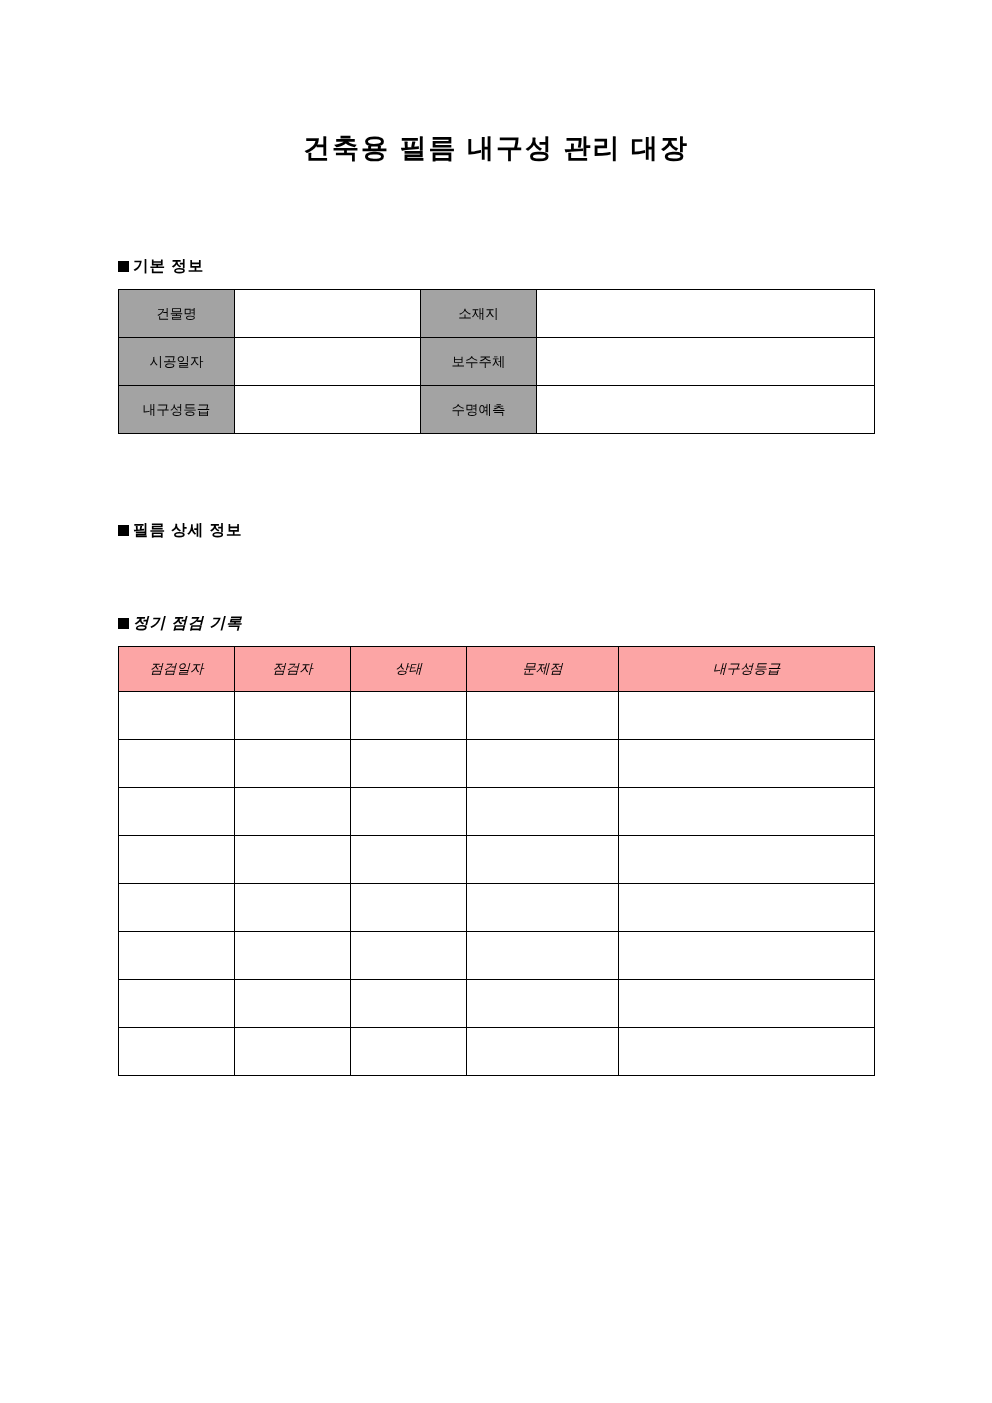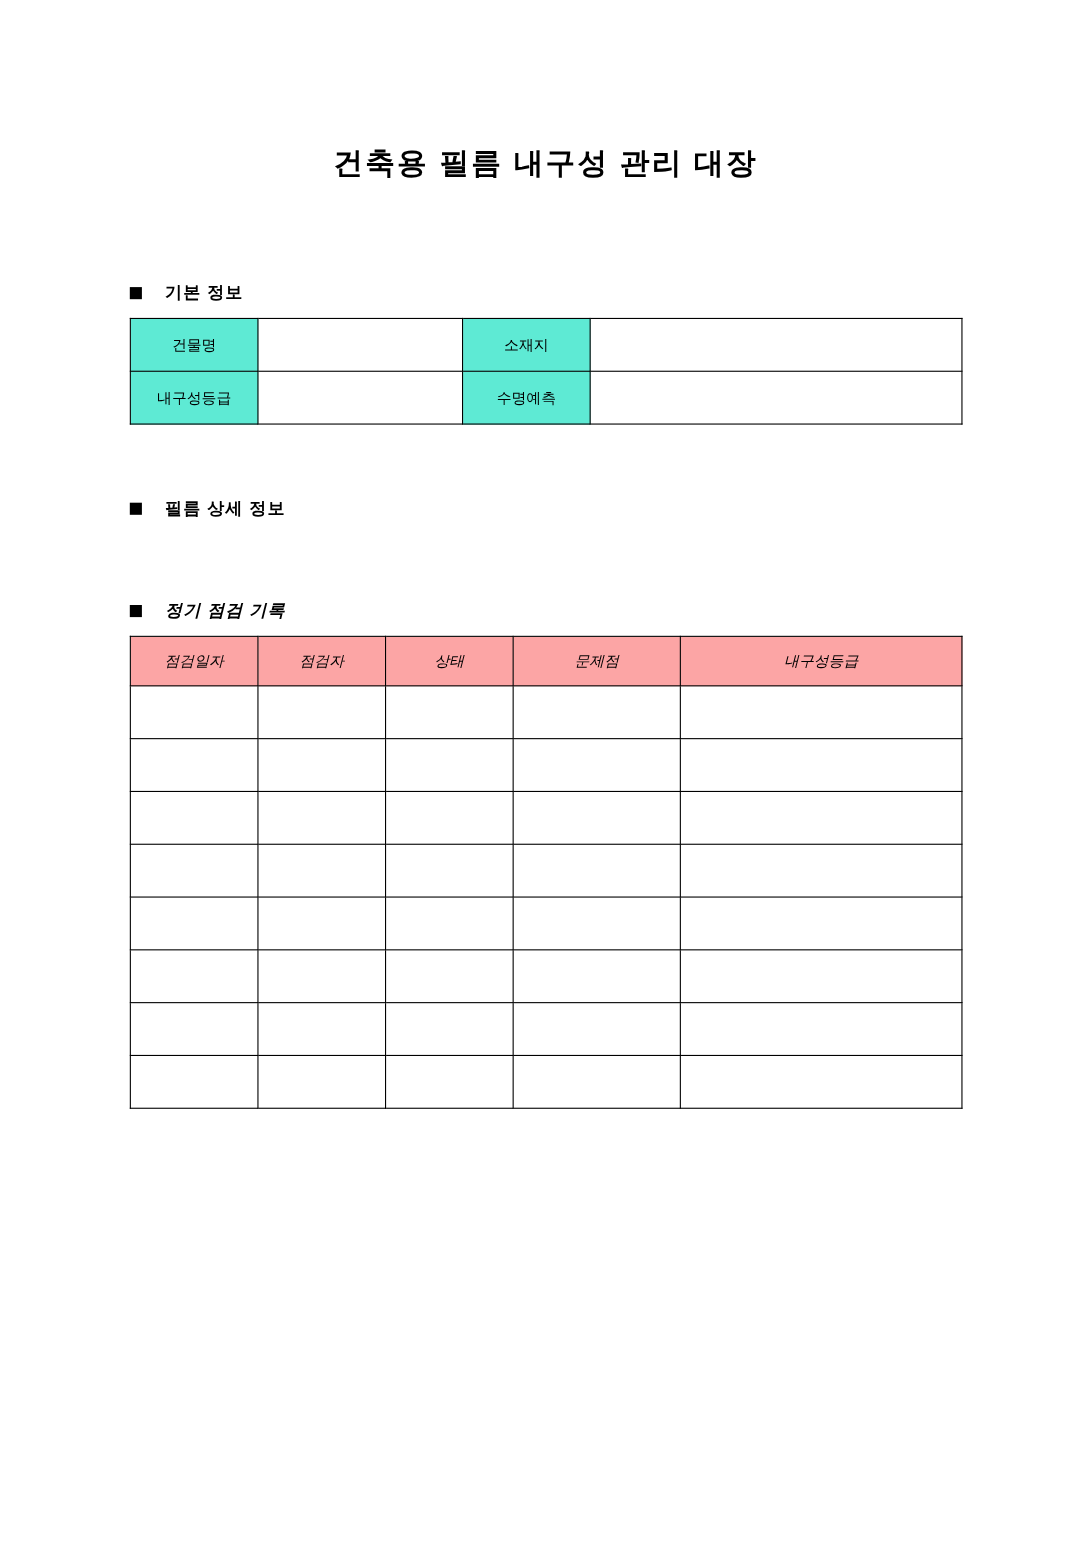--- a/index.html
+++ b/index.html
@@ -35,50 +35,50 @@
     margin-left: 118px;
     margin-right: 118px;
   }
   .section-heading {
     font-size: 15.5px;
     font-weight: bold;
     letter-spacing: 1px;
     margin: 0 0 12px 0;
     display: flex;
     align-items: center;
-    gap: 21px;
+    gap: 4px;
   }
   .bullet-square {
     display: inline-block;
     width: 11px;
     height: 11px;
     background: #000;
     flex: 0 0 auto;
   }
   .sec-basic { margin-top: 92px; }
-  .sec-film  { margin-top: 66px; }
+  .sec-film  { margin-top: 86px; }
   .sec-insp  { margin-top: 72px; font-style: italic; }
 
   table {
     border-collapse: collapse;
     width: 756px;
     table-layout: fixed;
   }
   table td, table th {
     border: 1px solid #000000;
     height: 47px;
     font-size: 13.5px;
     font-weight: normal;
     padding: 0 6px;
     text-align: center;
     vertical-align: middle;
     background: #ffffff;
   }
   .lbl {
-    background: #5eead4;
+    background: #a3a3a3;
     font-size: 13.5px;
   }
   
   .col-a { width: 116px; }
   .col-b { width: 186px; }
   .col-c { width: 116px; }
   .col-d { width: 338px; }
 
   
   .insp th {
@@ -110,20 +110,26 @@
         <col class="col-a">
           <col class="col-b">
           <col class="col-c">
           <col class="col-d">
       </colgroup>
       <tbody>
         <tr>
           <td class="lbl">건물명</td>
           <td></td>
           <td class="lbl">소재지</td>
+          <td></td>
+        </tr>
+        <tr>
+          <td class="lbl">시공일자</td>
+          <td></td>
+          <td class="lbl">보수주체</td>
           <td></td>
         </tr>
         <tr>
           <td class="lbl">내구성등급</td>
           <td></td>
           <td class="lbl">수명예측</td>
           <td></td>
         </tr>
       </tbody>
     </table>

